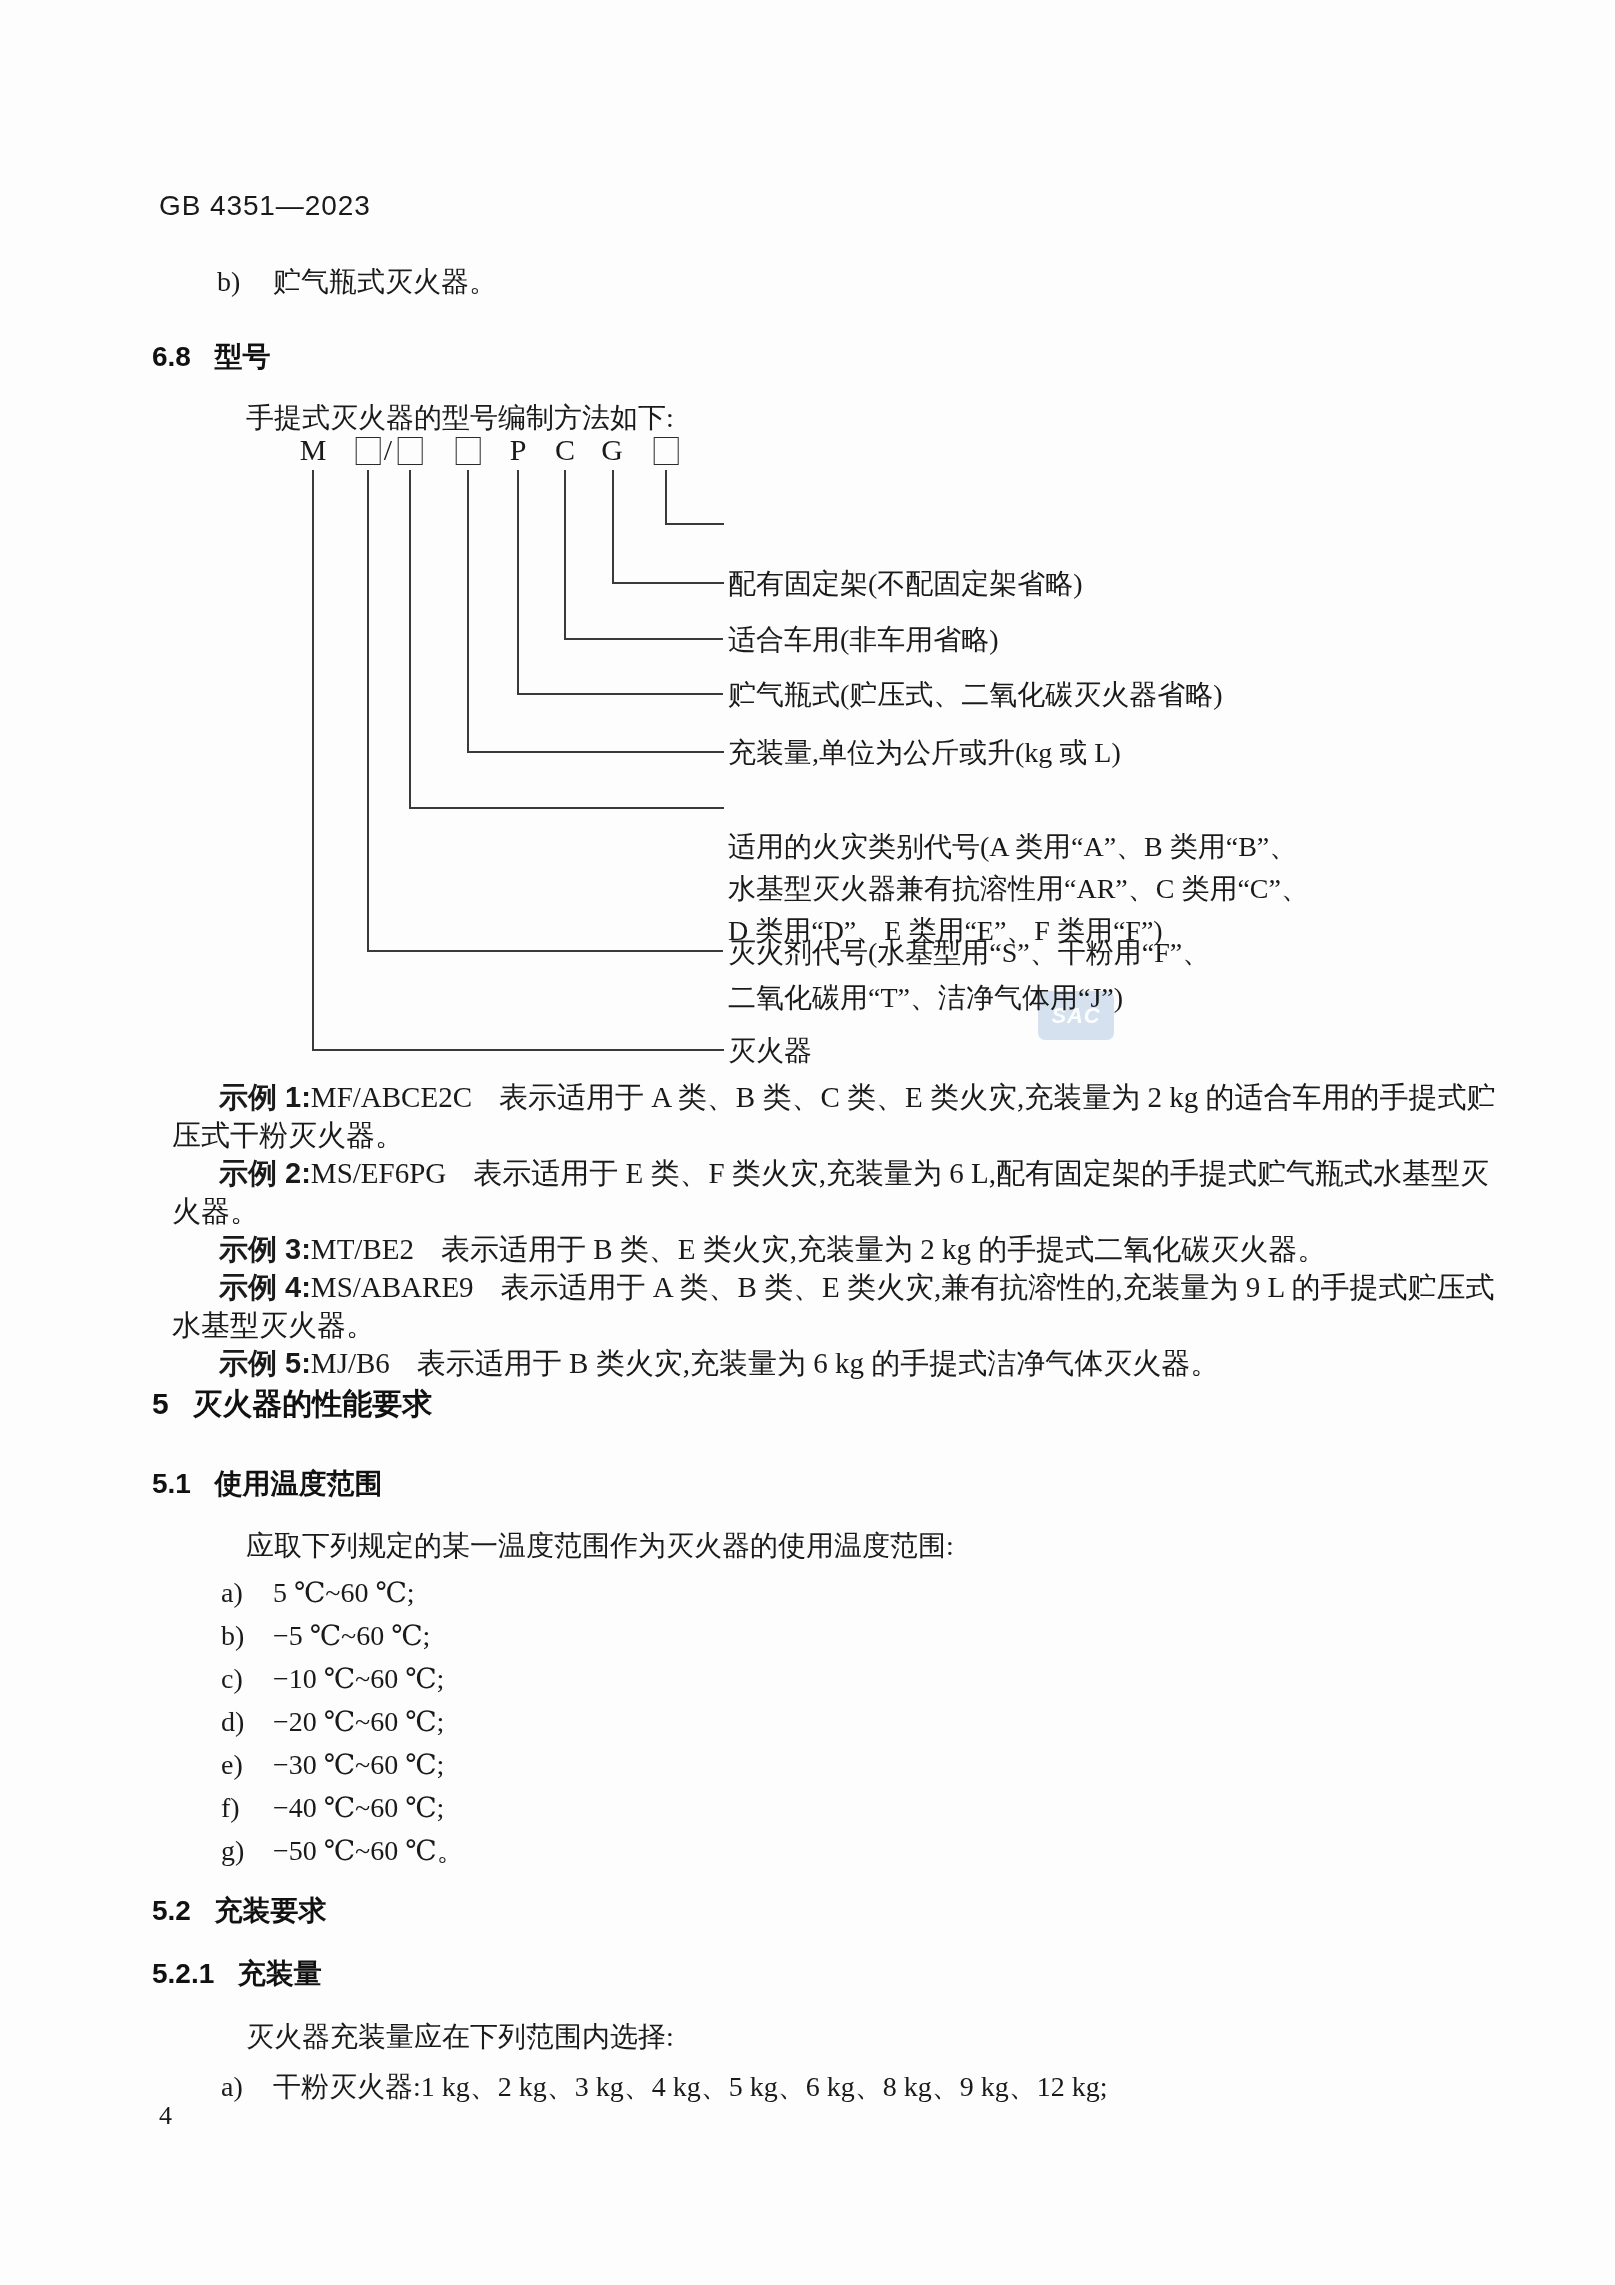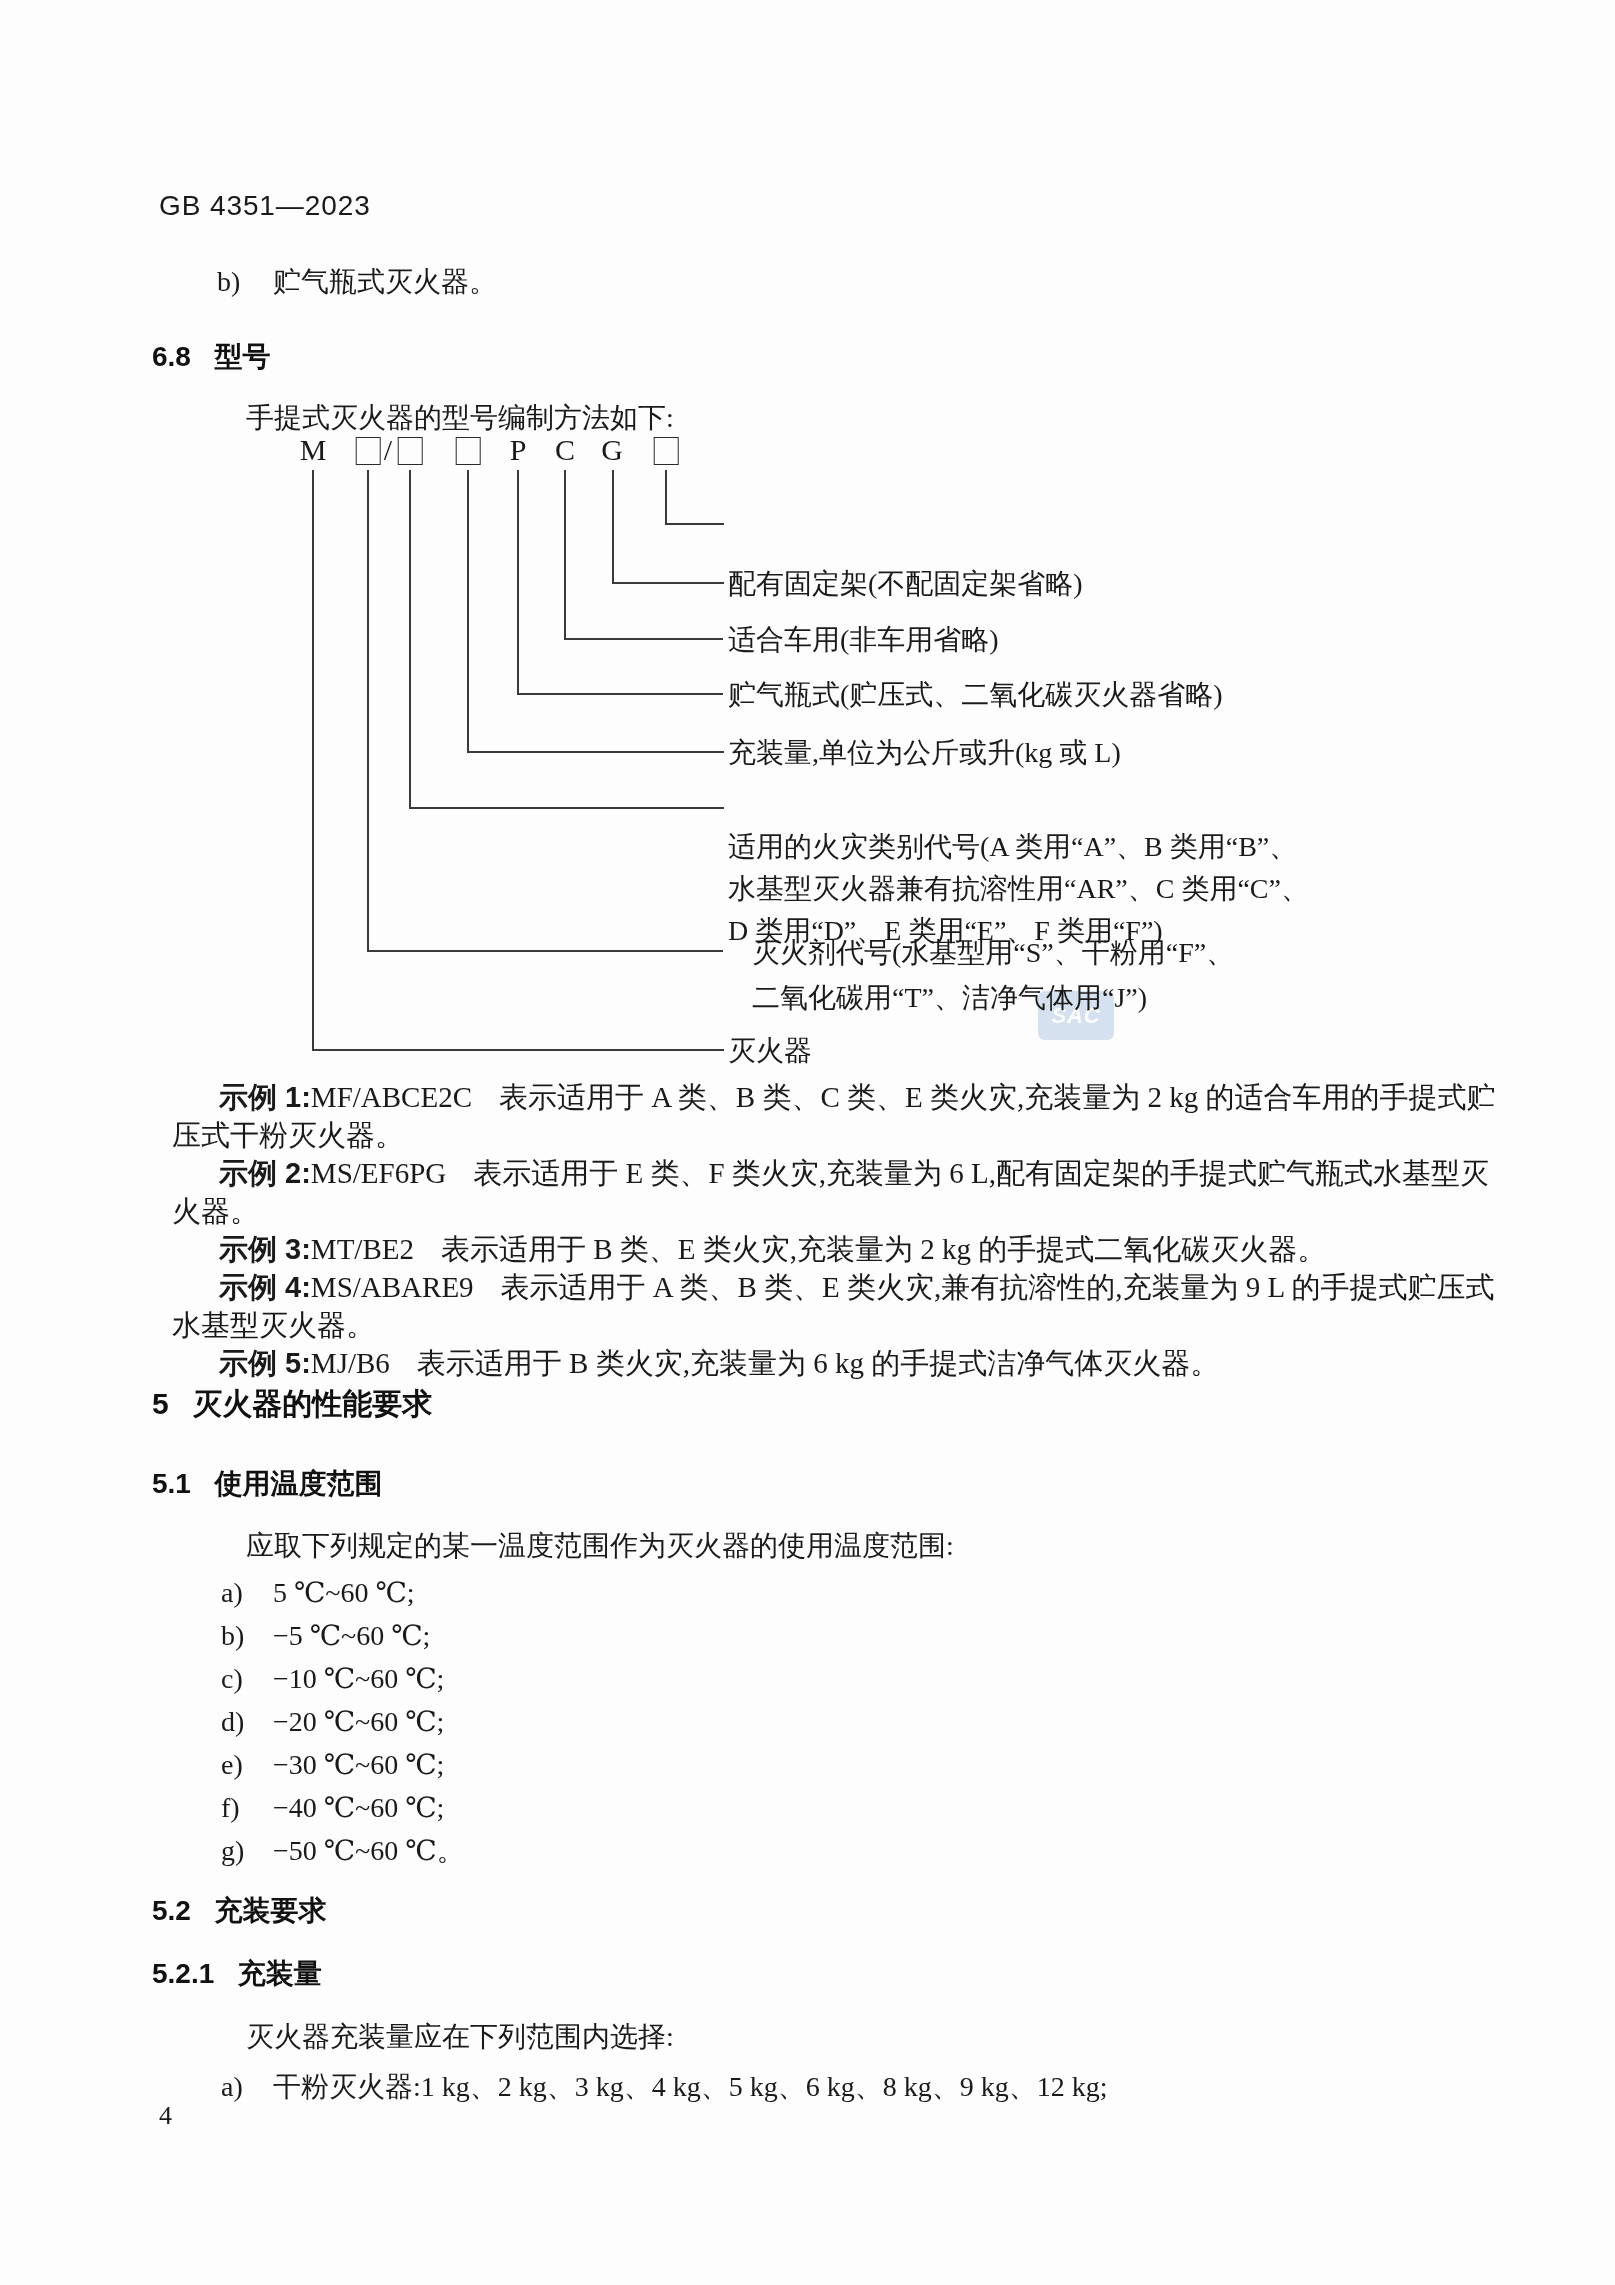--- a/index.html
+++ b/index.html
@@ -146,21 +146,21 @@
       <div class="ln">贮气瓶式(贮压式、二氧化碳灭火器省略)</div>
     </div>
     <div class="dlabel" style="top:733px;">
       <div class="ln">充装量,单位为公斤或升(kg 或 L)</div>
     </div>
     <div class="dlabel ml3" style="top:826px;">
       <div class="ln">适用的火灾类别代号(A 类用“A”、B 类用“B”、</div>
       <div class="ln">水基型灭火器兼有抗溶性用“AR”、C 类用“C”、</div>
       <div class="ln">D 类用“D”、E 类用“E”、F 类用“F”)</div>
     </div>
-    <div class="dlabel ml2" style="top:930px;margin-left:24px;">
+    <div class="dlabel ml2" style="top:930px;">
       <div class="ln">灭火剂代号(水基型用“S”、干粉用“F”、</div>
       <div class="ln">二氧化碳用“T”、洁净气体用“J”)</div>
     </div>
     <div class="dlabel" style="top:1031px;">
       <div class="ln">灭火器</div>
     </div>
   </div>
 
   <div class="abs examples">
     <p>

